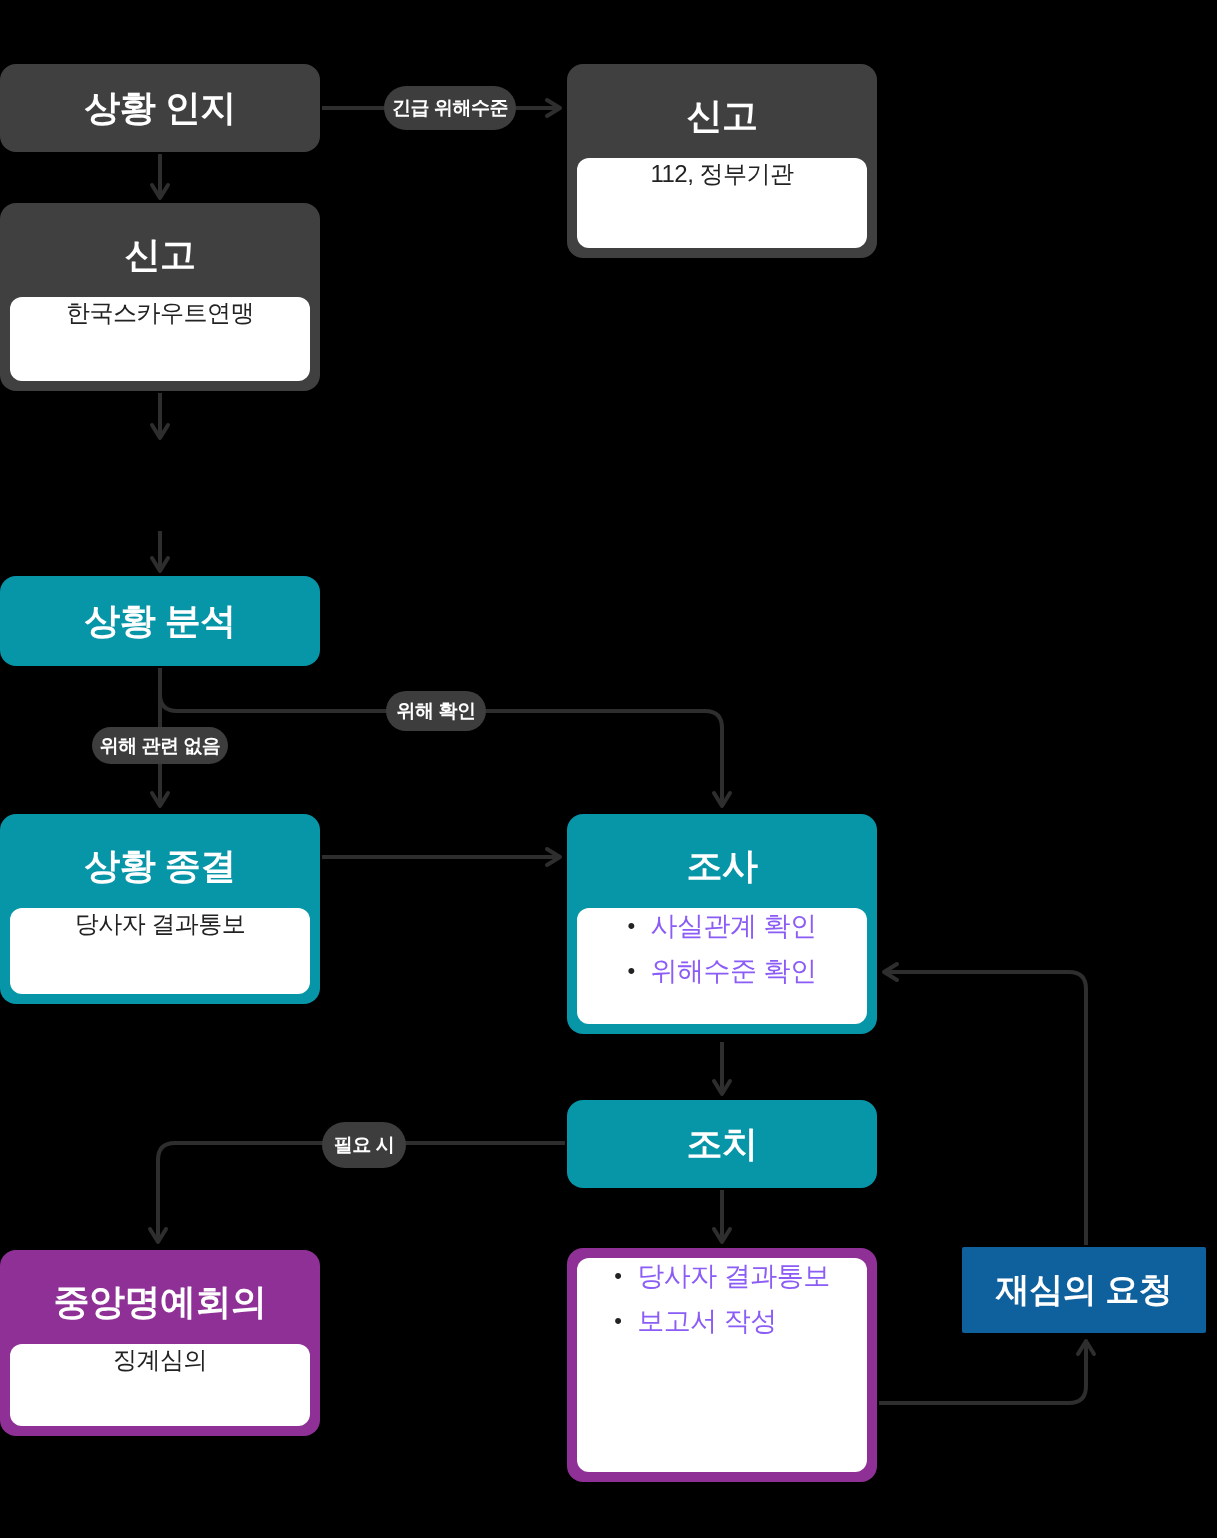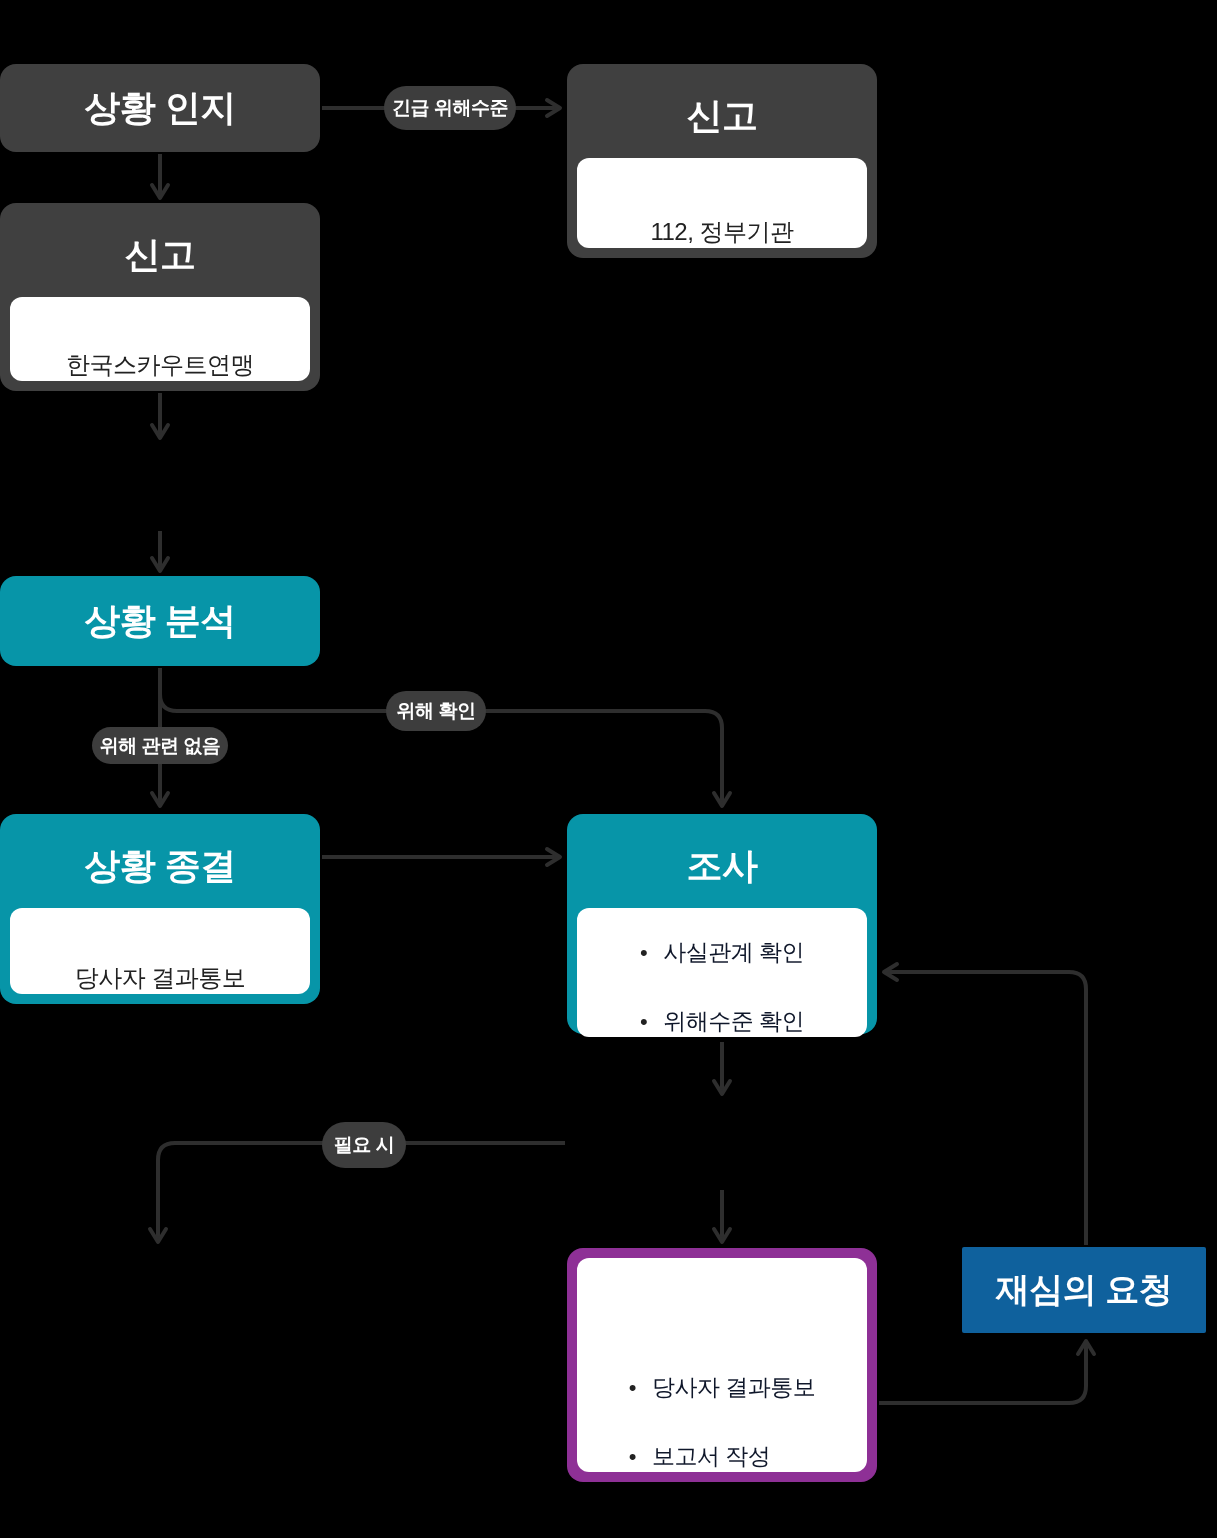--- a/index.html
+++ b/index.html
@@ -15,27 +15,27 @@
   .node.blue{background:#0f619d;}
   .node.has-body{padding:10px 10px 10px 10px;}
   .node-title{
     flex:0 0 auto;display:flex;align-items:center;justify-content:center;
     color:#fff;font-size:36px;font-weight:700;letter-spacing:-0.5px;
   }
   .node.solid .node-title{flex:1 1 auto;}
   .node.has-body .node-title{height:84px;}
   .node-body{
     flex:1 1 auto;background:#fff;border-radius:12px;
-    display:flex;align-items:center;justify-content:flex-end;flex-direction:column;
+    display:flex;align-items:center;justify-content:flex-start;flex-direction:column;
   }
   .node-body-text{color:#222;font-size:24px;font-weight:400;letter-spacing:-0.5px;}
   ul.bullets{list-style:none;margin:0;padding:0;display:flex;flex-direction:column;gap:9px;}
   ul.bullets li{
-    color:#0f172a;font-size:23px;font-weight:400;letter-spacing:-0.5px;
-    display:flex;align-items:center;margin-top:29px;
+    color:#8b5cf6;font-size:27px;font-weight:400;letter-spacing:-0.5px;
+    display:flex;align-items:center;
   }
   ul.bullets li::before{content:"•";font-size:22px;margin-right:16px;color:#222;}
   .pill{
     position:absolute;background:#3d3d3d;color:#fff;border-radius:999px;
     display:flex;align-items:center;justify-content:center;
     font-size:19px;font-weight:600;letter-spacing:-0.5px;box-sizing:border-box;
   }
 </style>
 </head>
 <body>
@@ -80,38 +80,47 @@
     <div class="node-title">상황 분석</div>
   </div>
 
   <div class="node teal has-body" style="left:0;top:814px;width:320px;height:190px">
     <div class="node-title">상황 종결</div>
     <div class="node-body">
       <div class="node-body-text">당사자 결과통보</div>
     </div>
   </div>
 
+  <div class="node purple has-body" style="left:0;top:1250px;width:320px;height:186px">
+    <div class="node-title">중앙명예회의</div>
+    <div class="node-body">
+      <div class="node-body-text">징계심의</div>
+    </div>
+  </div>
 
   <div class="node green has-body" style="left:567px;top:64px;width:310px;height:194px">
     <div class="node-title">신고</div>
     <div class="node-body">
       <div class="node-body-text">112, 정부기관</div>
     </div>
   </div>
 
   <div class="node teal has-body" style="left:567px;top:814px;width:310px;height:220px">
     <div class="node-title">조사</div>
     <div class="node-body">
       <ul class="bullets">
         <li>사실관계 확인</li>
         <li>위해수준 확인</li>
       </ul>
     </div>
   </div>
 
+  <div class="node teal solid" style="left:567px;top:1100px;width:310px;height:88px">
+    <div class="node-title">조치</div>
+  </div>
 
   <div class="node purple has-body" style="left:567px;top:1248px;width:310px;height:234px">
     <div class="node-body">
       <ul class="bullets">
         <li>당사자 결과통보</li>
         <li>보고서 작성</li>
       </ul>
     </div>
   </div>
 

